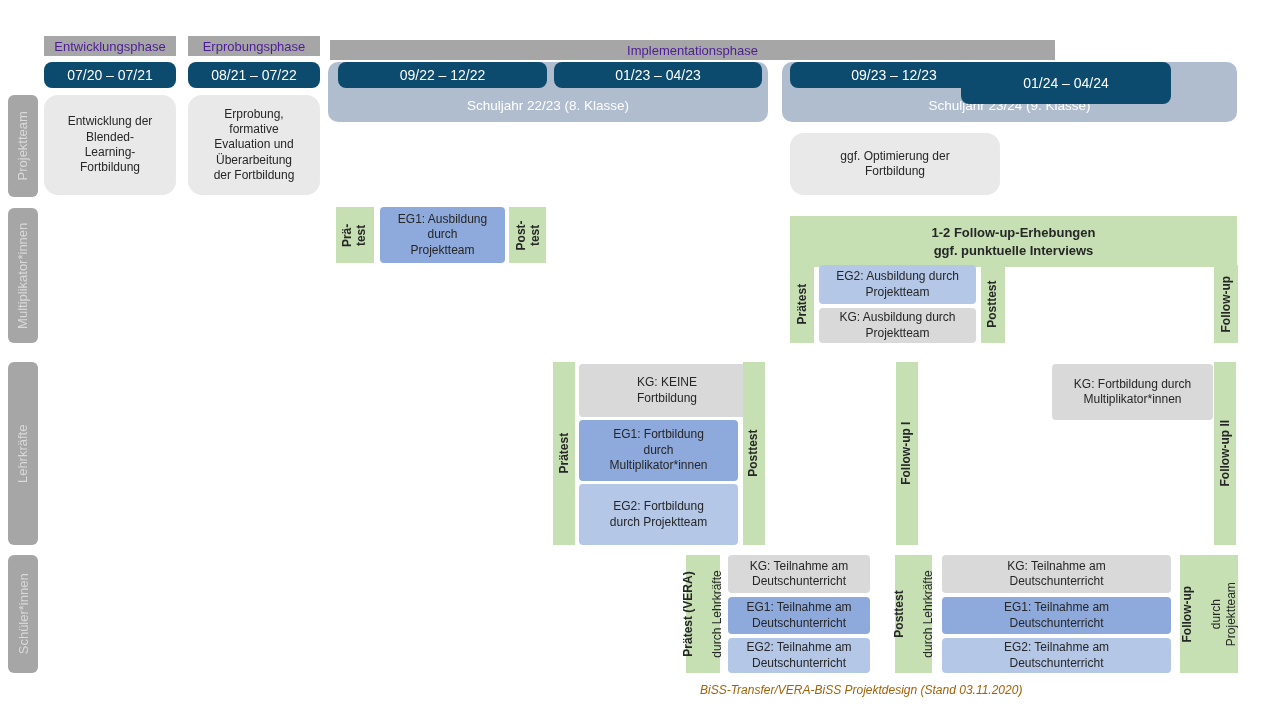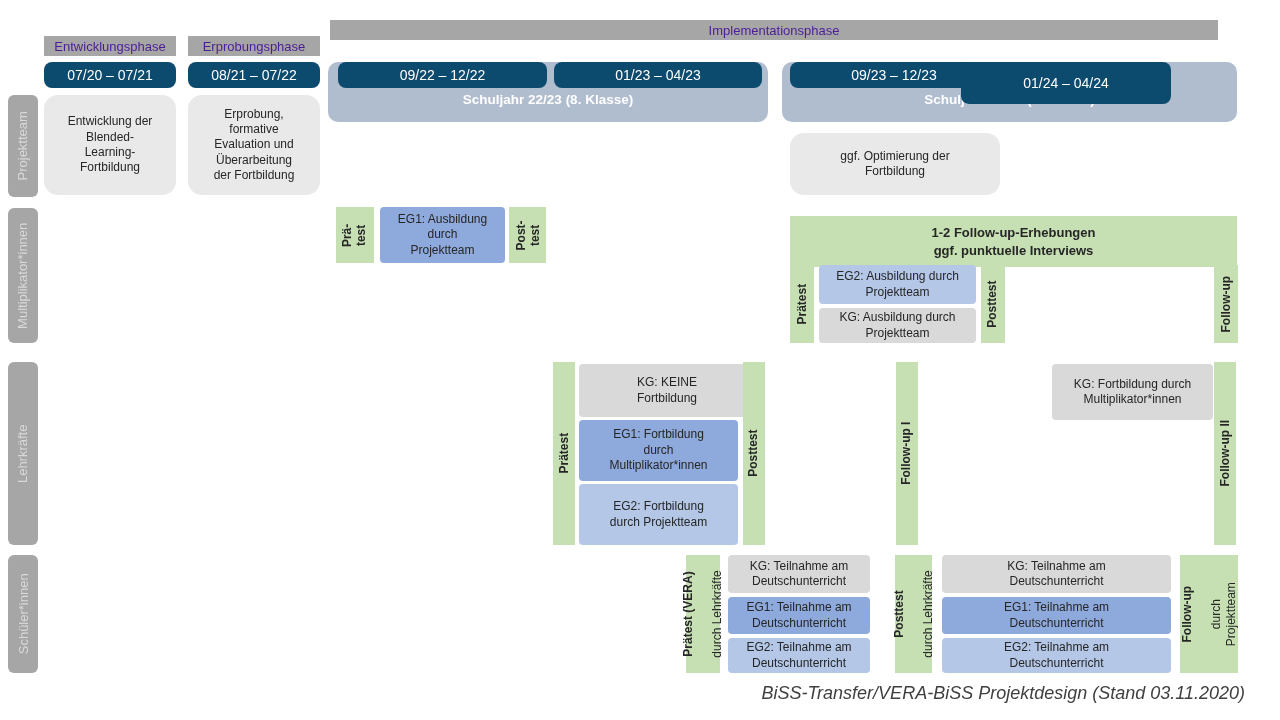--- a/index.html
+++ b/index.html
@@ -24,22 +24,22 @@
     display:flex; align-items:center; justify-content:center;
     white-space:nowrap; z-index:2;
   }
 
   
   .sy-container {
     background:#b0bdcf; border-radius:10px; z-index:1;
     display:flex; align-items:flex-end; justify-content:center;
   }
   .sy-label {
-    color:#ffffff; font-weight:bold; font-size:13.5px;
-    padding-bottom:15px; white-space:nowrap;
+    color:#ffffff; font-weight:normal; font-size:13.5px;
+    padding-bottom:9px; white-space:nowrap;
   }
 
   
   .side-bar {
     background:#a6a6a6; border-radius:6px;
     display:flex; align-items:center; justify-content:center;
   }
   .side-bar .vtext { color:#d9d9d9; font-size:13px; font-weight:normal; }
 
   
@@ -66,32 +66,32 @@
 
   
   .vtext {
     transform:rotate(-90deg); flex-shrink:0;
     white-space:pre-line; text-align:center;
     font-size:12px; line-height:1.2; font-weight:bold;
   }
   .vtext .vt-sub { font-weight:normal; white-space:pre-line; }
 
   .caption {
-    font-size:18px; font-style:italic; color:#404040;
-    text-align:right; white-space:nowrap;
+    font-size:12px; font-style:italic; color:#a16207;
+    text-align:left; white-space:nowrap;
   }
 </style>
 </head>
 <body>
 
 <div class="canvas">
 
   <div class="abs phase" style="left:44px;top:36px;width:132px;height:20px">Entwicklungsphase</div>
   <div class="abs phase" style="left:188px;top:36px;width:132px;height:20px">Erprobungsphase</div>
-  <div class="abs phase" style="left:330px;top:20px;width:888px;height:20px">Implementationsphase</div>
+  <div class="abs phase" style="left:330px;top:40px;width:725px;height:20px">Implementationsphase</div>
 
   <div class="abs sy-container" style="left:328px;top:62px;width:440px;height:60px">
     <div class="sy-label">Schuljahr 22/23 (8. Klasse)</div>
   </div>
   <div class="abs sy-container" style="left:782px;top:62px;width:455px;height:60px">
     <div class="sy-label">Schuljahr 23/24 (9. Klasse)</div>
   </div>
 
   <div class="abs period" style="left:44px;top:62px;width:132px;height:26px">07/20 – 07/21</div>
   <div class="abs period" style="left:188px;top:62px;width:132px;height:26px">08/21 – 07/22</div>

